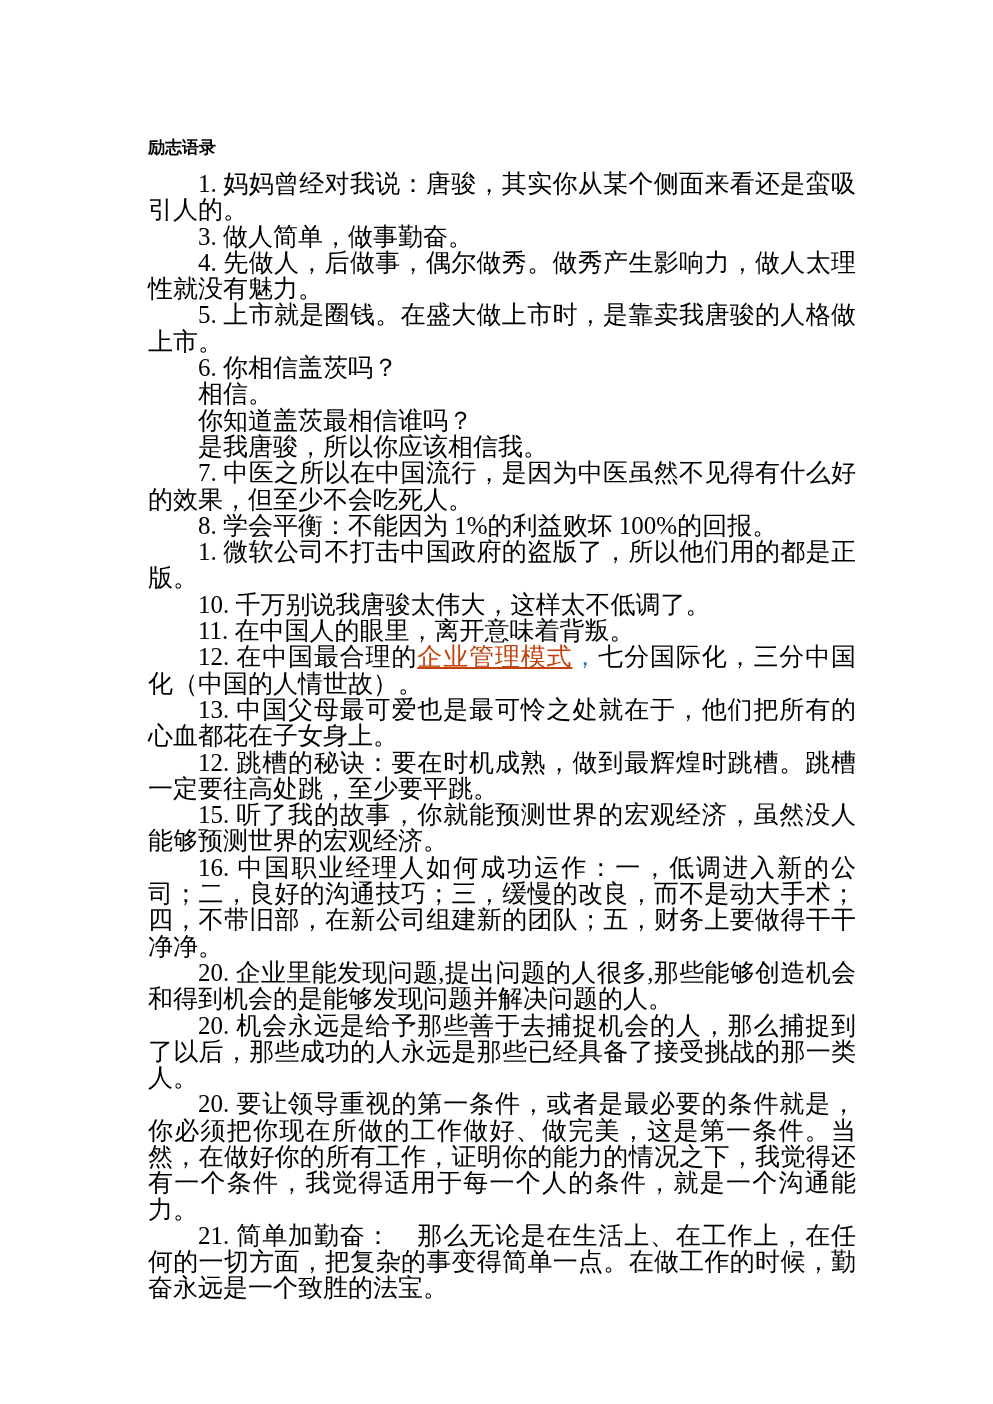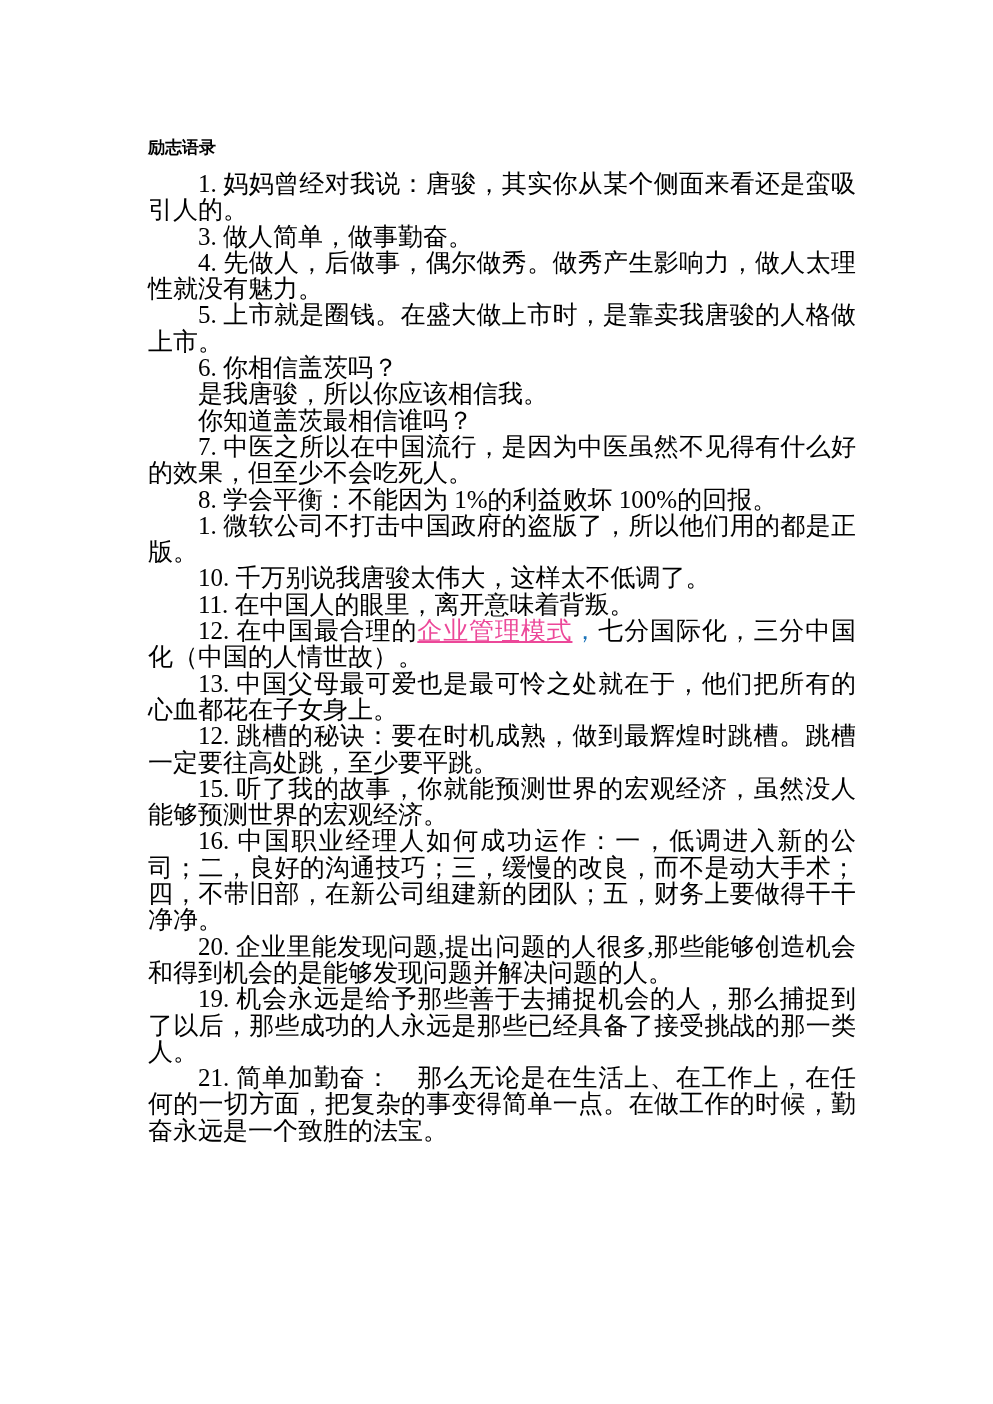--- a/index.html
+++ b/index.html
@@ -31,21 +31,21 @@
   }
   p.q {
     margin: 0;
     font-size: 25px;
     line-height: 26.3px;
     text-align: justify;
     text-indent: 2em;
     word-break: break-word;
   }
   p.q a {
-    color: #ec4899;
+    color: #c2410c;
     text-decoration: underline;
     cursor: pointer;
   }
   p.q .link-comma {
     color: #1b73b8;
     text-decoration: none;
   }
 </style>
 </head>
 <body>
@@ -53,32 +53,34 @@
 <div class="page">
   <div class="content">
 
     <h1 class="doc-title">励志语录</h1>
 
     <p class="q">1. 妈妈曾经对我说：唐骏，其实你从某个侧面来看还是蛮吸引人的。</p>
     <p class="q">3. 做人简单，做事勤奋。</p>
     <p class="q">4. 先做人，后做事，偶尔做秀。做秀产生影响力，做人太理性就没有魅力。</p>
     <p class="q">5. 上市就是圈钱。在盛大做上市时，是靠卖我唐骏的人格做上市。</p>
     <p class="q">6. 你相信盖茨吗？</p>
+    <p class="q">相信。</p>
+    <p class="q">你知道盖茨最相信谁吗？</p>
     <p class="q">是我唐骏，所以你应该相信我。</p>
-    <p class="q">你知道盖茨最相信谁吗？</p>
     <p class="q">7. 中医之所以在中国流行，是因为中医虽然不见得有什么好的效果，但至少不会吃死人。</p>
     <p class="q">8. 学会平衡：不能因为 1%的利益败坏 100%的回报。</p>
     <p class="q">1. 微软公司不打击中国政府的盗版了，所以他们用的都是正版。</p>
     <p class="q">10. 千万别说我唐骏太伟大，这样太不低调了。</p>
     <p class="q">11. 在中国人的眼里，离开意味着背叛。</p>
 
     <p class="q"><span>12. 在中国最合理的</span><a>企业管理模式</a><span class="link-comma">，</span><span>七分国际化，三分中国化（中国的人情世故）。</span></p>
 
     <p class="q">13. 中国父母最可爱也是最可怜之处就在于，他们把所有的心血都花在子女身上。</p>
     <p class="q">12. 跳槽的秘诀：要在时机成熟，做到最辉煌时跳槽。跳槽一定要往高处跳，至少要平跳。</p>
     <p class="q">15. 听了我的故事，你就能预测世界的宏观经济，虽然没人能够预测世界的宏观经济。</p>
     <p class="q">16. 中国职业经理人如何成功运作：一，低调进入新的公司；二，良好的沟通技巧；三，缓慢的改良，而不是动大手术；四，不带旧部，在新公司组建新的团队；五，财务上要做得干干净净。</p>
     <p class="q">20. 企业里能发现问题,提出问题的人很多,那些能够创造机会和得到机会的是能够发现问题并解决问题的人。</p>
-    <p class="q">19. 机会永远是给予那些善于去捕捉机会的人，那么捕捉到了以后，那些成功的人永远是那些已经具备了接受挑战的那一类人。</p>
+    <p class="q">20. 机会永远是给予那些善于去捕捉机会的人，那么捕捉到了以后，那些成功的人永远是那些已经具备了接受挑战的那一类人。</p>
+    <p class="q">20. 要让领导重视的第一条件，或者是最必要的条件就是，你必须把你现在所做的工作做好、做完美，这是第一条件。当然，在做好你的所有工作，证明你的能力的情况之下，我觉得还有一个条件，我觉得适用于每一个人的条件，就是一个沟通能力。</p>
     <p class="q">21. 简单加勤奋：　那么无论是在生活上、在工作上，在任何的一切方面，把复杂的事变得简单一点。在做工作的时候，勤奋永远是一个致胜的法宝。</p>
 
   </div>
 </div>
 
 </body></html>

